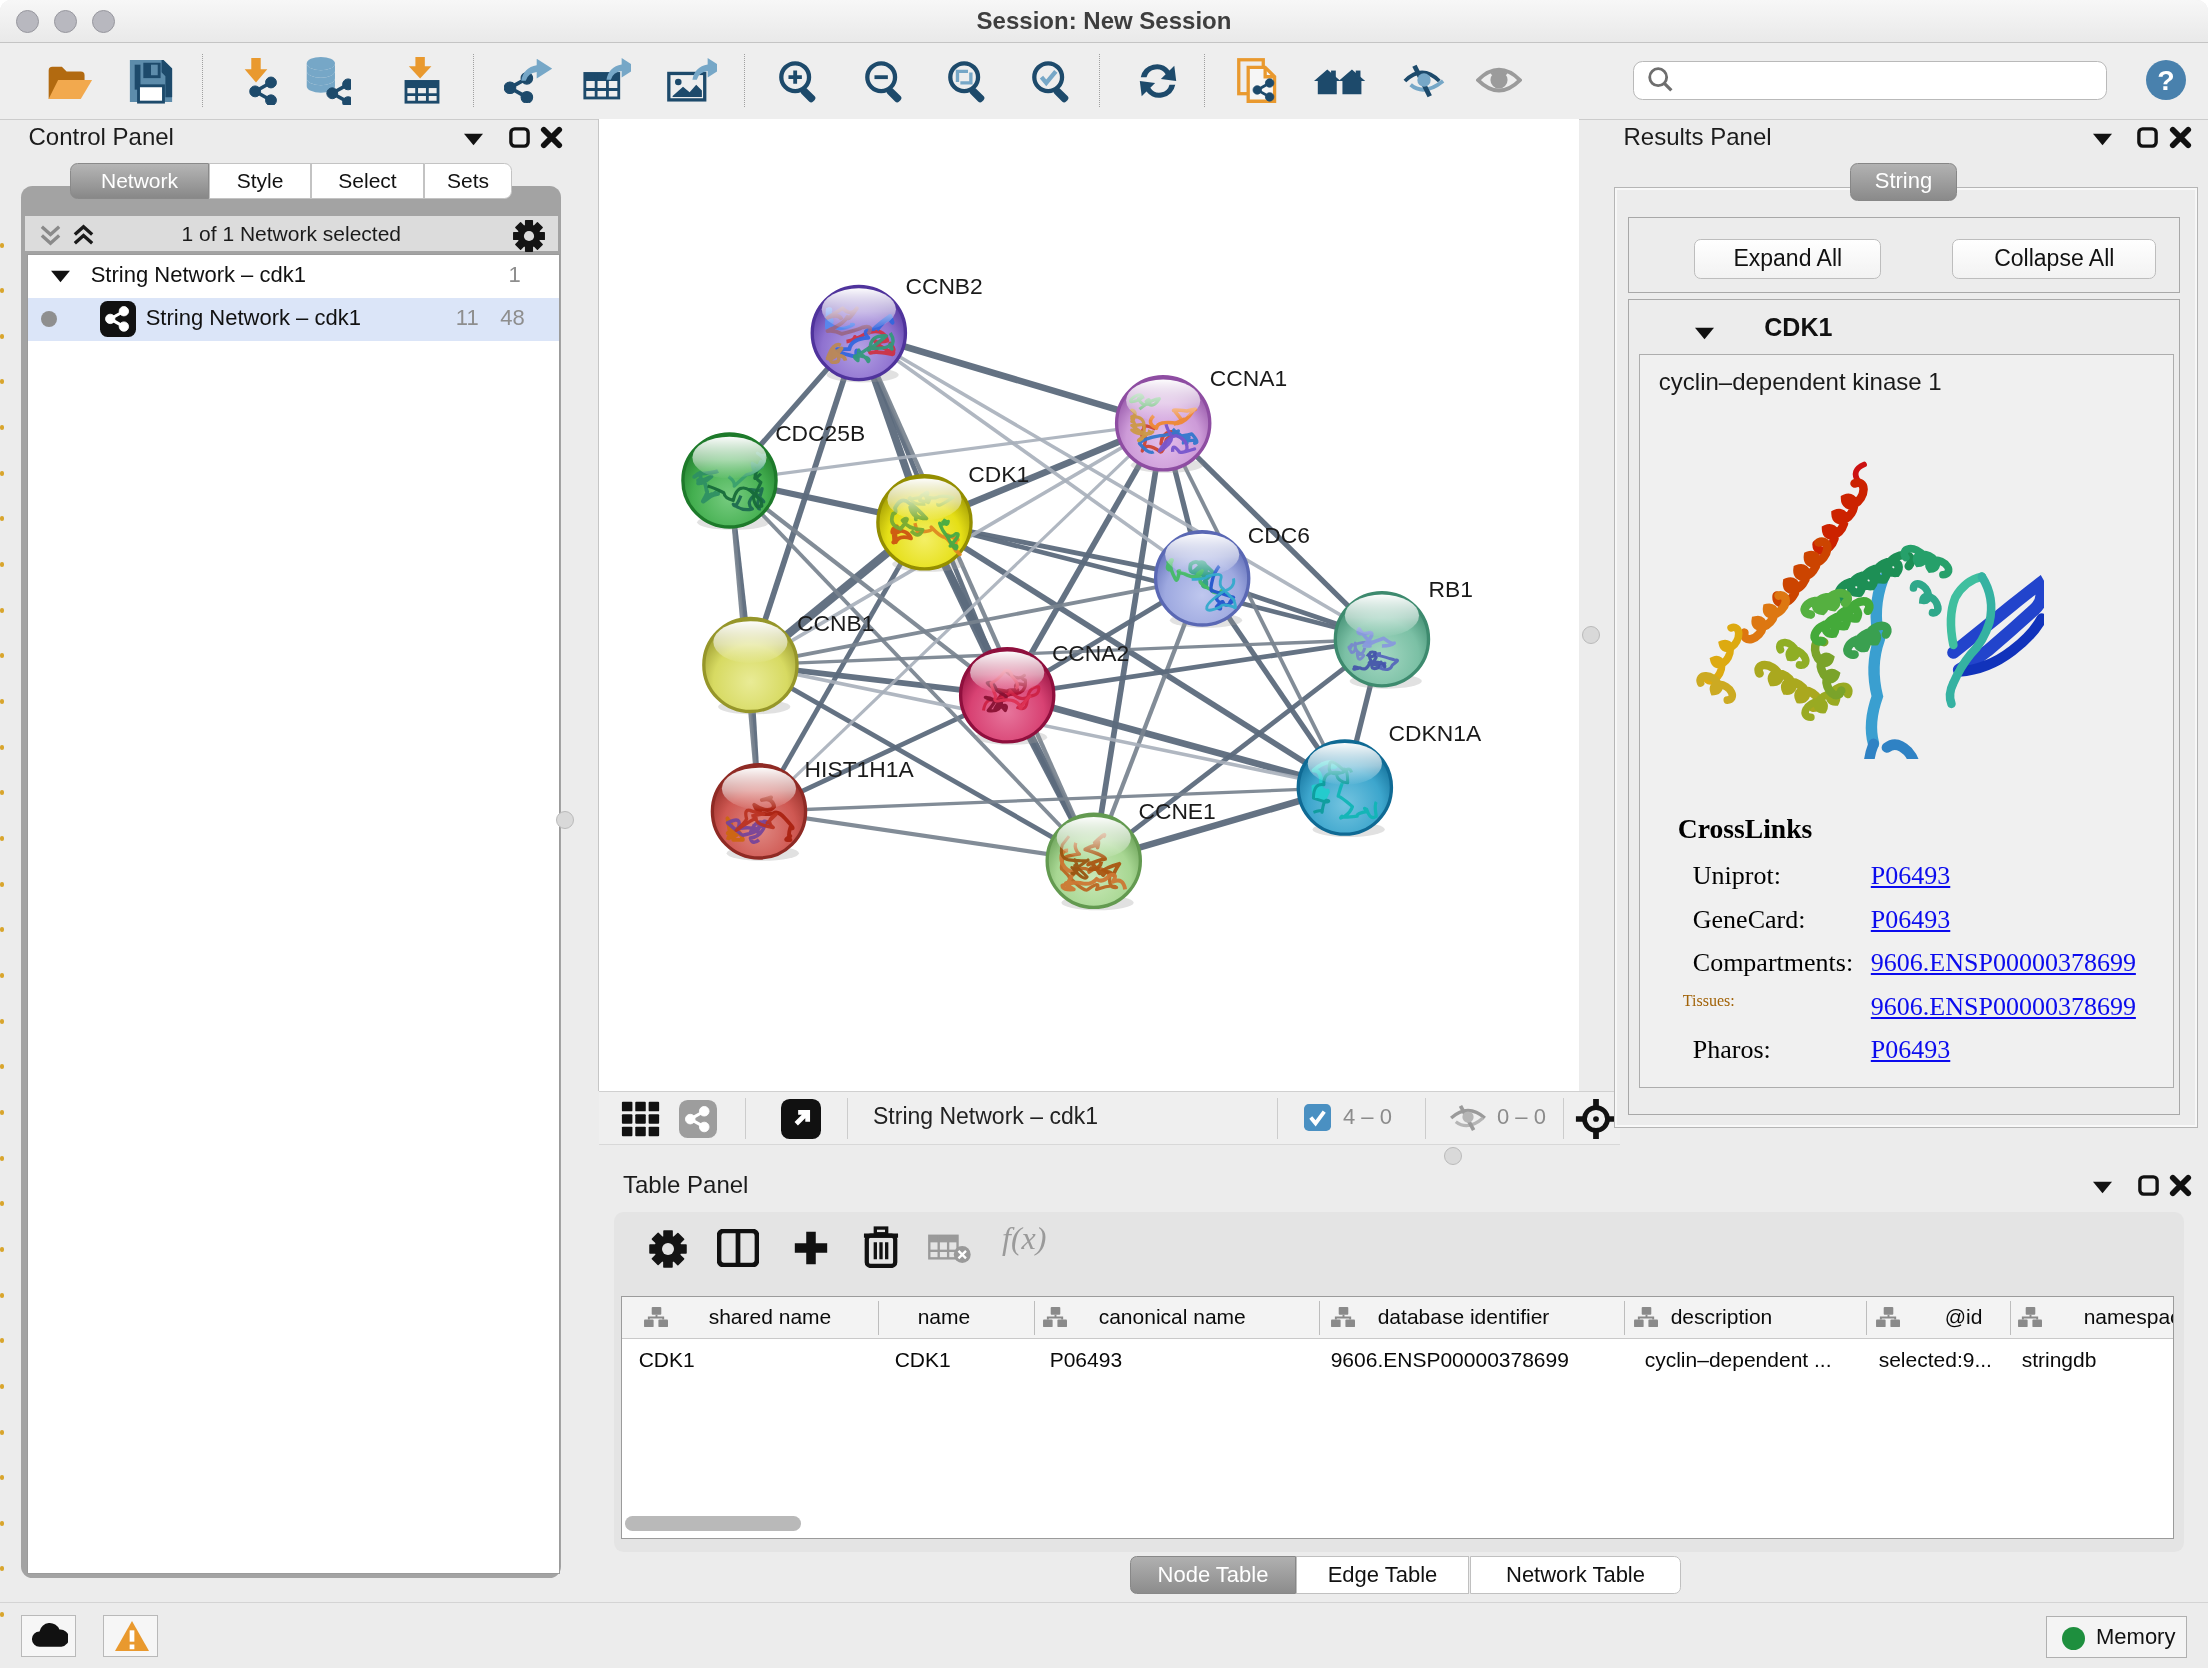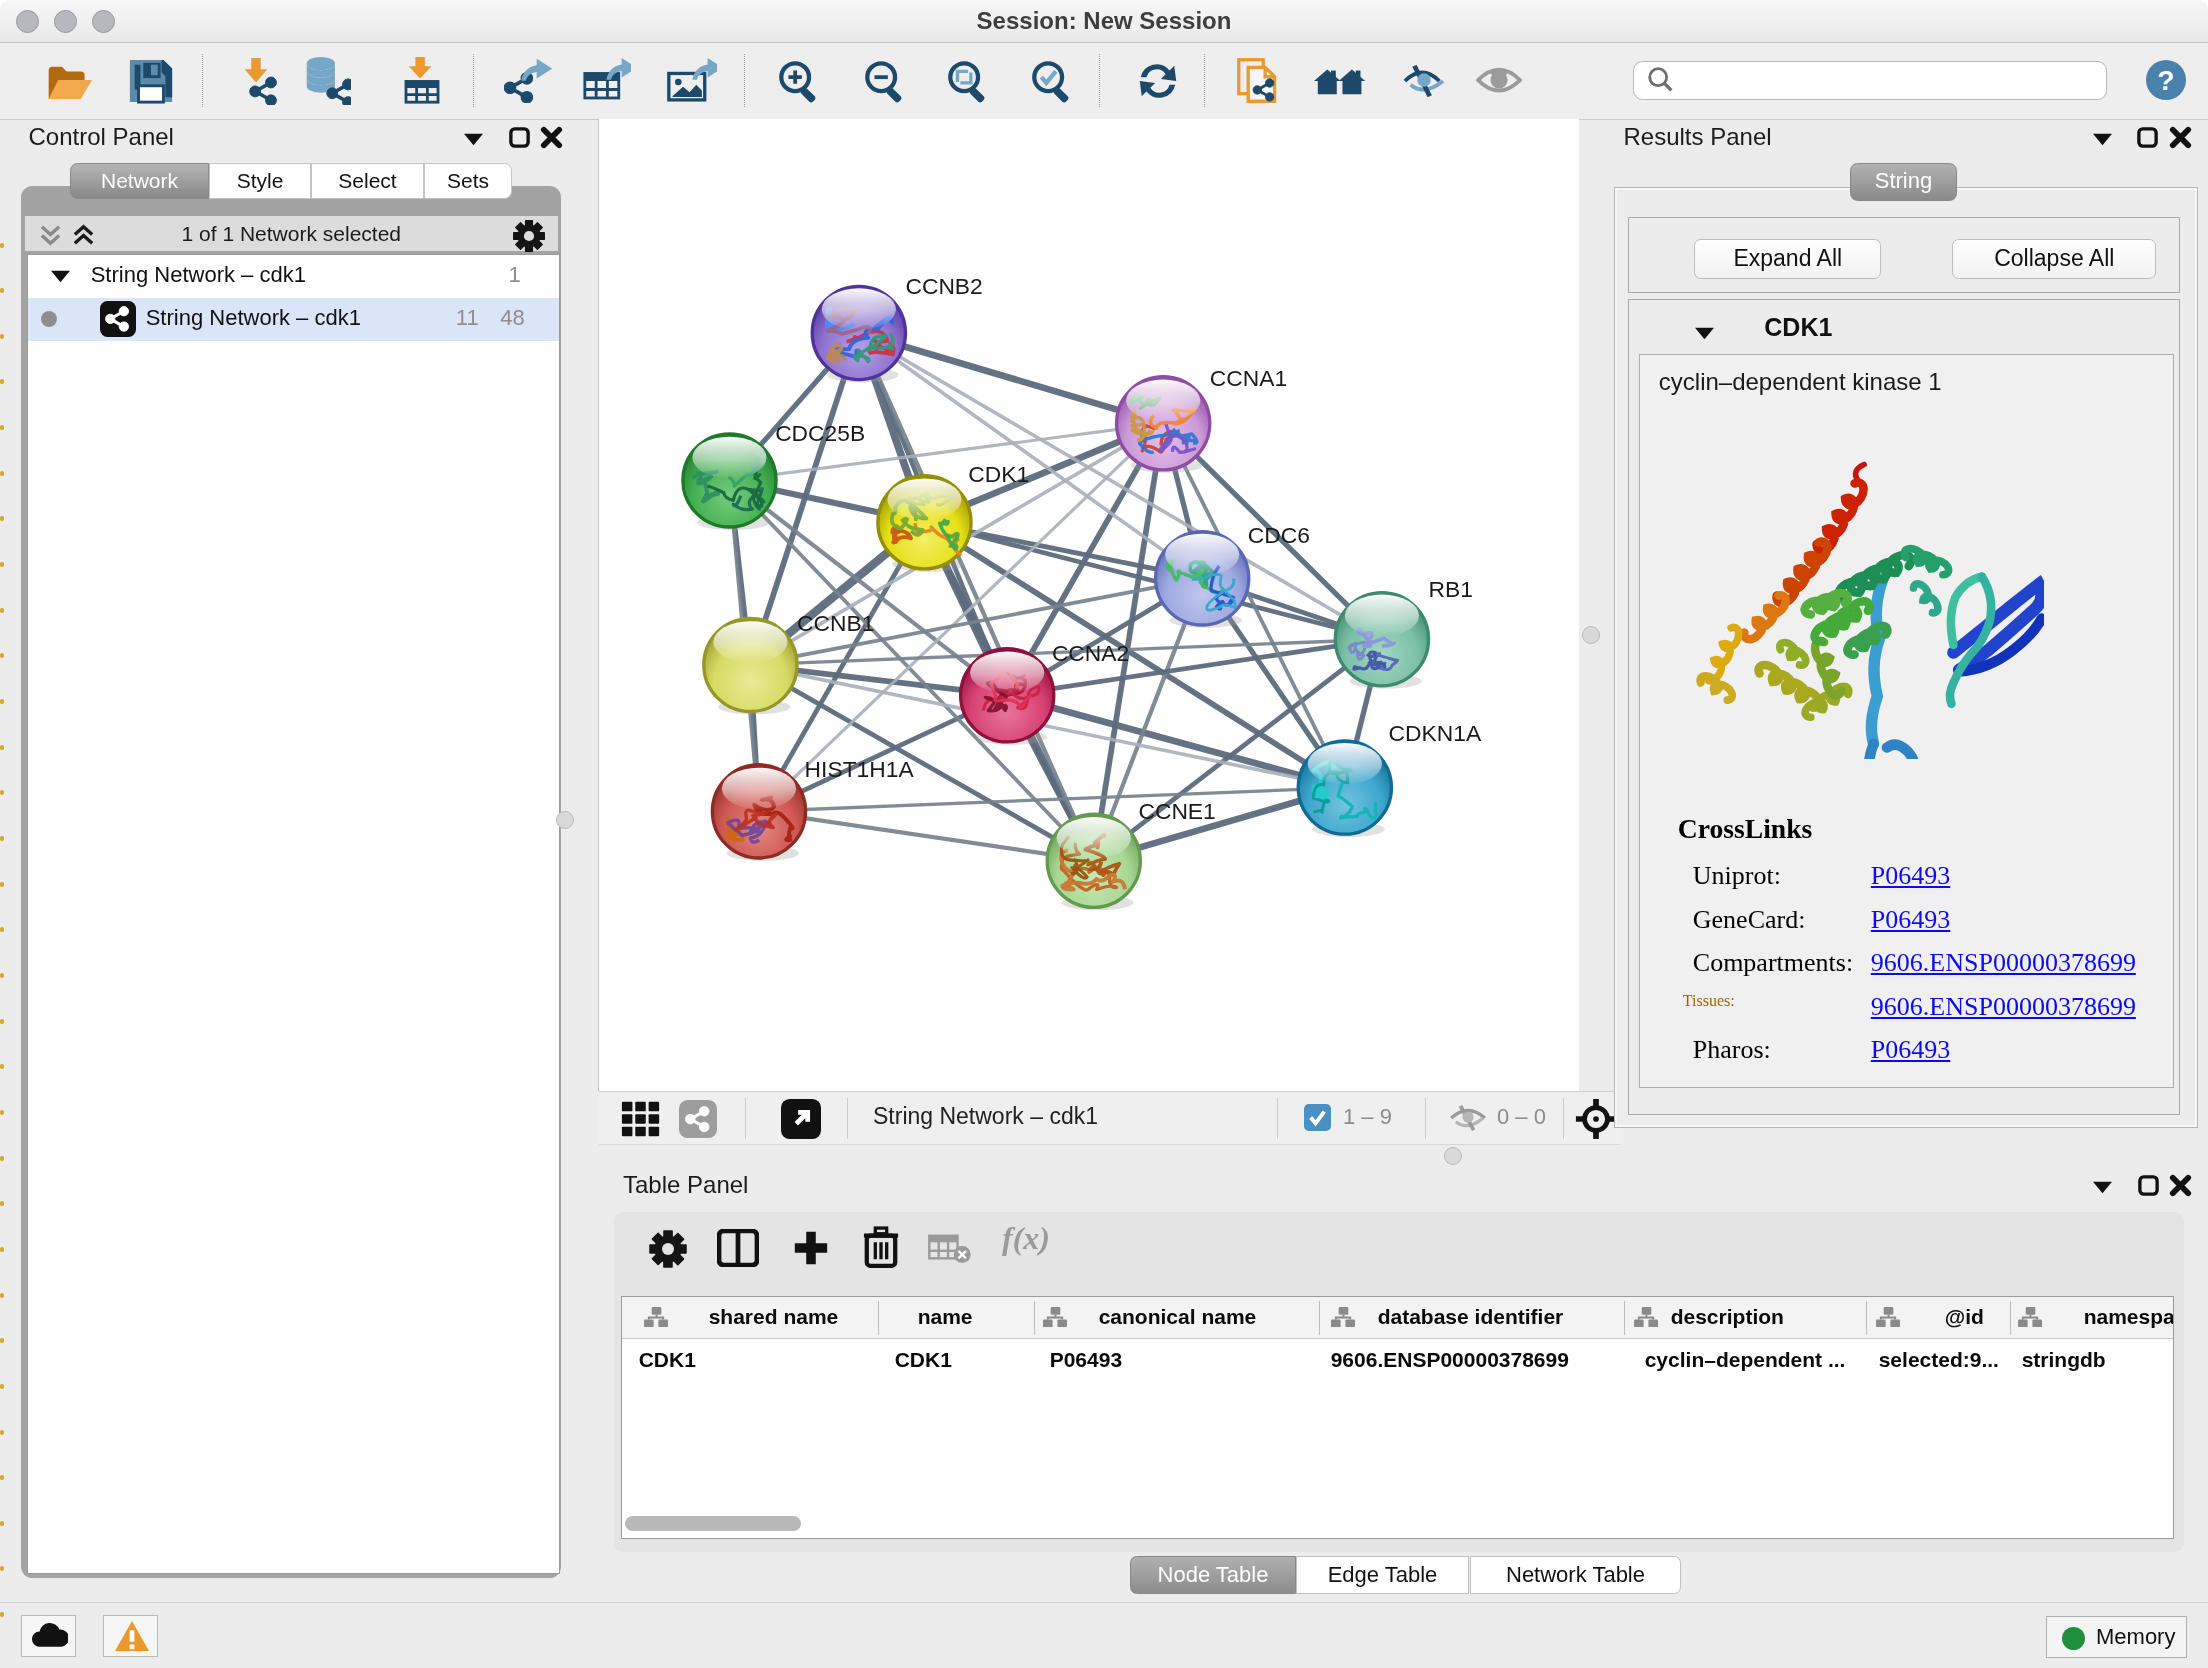--- a/index.html
+++ b/index.html
@@ -37,21 +37,21 @@
   border:1.9px solid #b5b5b5;box-shadow:inset 0 0 0 1.9px #f8f8f8;}
 .rsub{position:absolute;left:13.3px;background:#ececec;border:1.9px solid #a8a8a8;box-sizing:border-box;}
 .btn{position:absolute;background:linear-gradient(#ffffff,#f2f2f2);border:1.4px solid #bdbdbd;
   border-radius:6.7px;text-align:center;font-size:23px;color:#111;}
 .rinner{position:absolute;left:9.5px;top:54px;width:533px;height:732px;background:#f0f0f0;
   border:1px solid #adadad;}
 .serif{font-family:"Liberation Serif",serif;}
 .link{color:#0b0bee;text-decoration:underline;}
 .tpanel{position:absolute;left:590px;top:1167px;width:1619px;height:434px;}
 .tbox{position:absolute;left:24px;top:45px;width:1570px;height:340px;background:#e4e4e4;
-  border-radius:9.5px;font-weight:bold;}
+  border-radius:9.5px;}
 .tablebox{position:absolute;left:6.7px;top:84px;width:1553px;height:243px;background:#fff;overflow:hidden;
   border:1.9px solid #9b9b9b;box-sizing:border-box;}
 .thead{position:absolute;left:0;top:0;width:100%;height:42px;background:#f3f3f3;
   border-bottom:1.9px solid #c9c9c9;box-sizing:border-box;}
 .thlabel{position:absolute;top:0;font-size:21px;color:#0a0a0a;line-height:40px;white-space:nowrap;}
 .tddata{position:absolute;top:44px;font-size:21px;color:#0a0a0a;line-height:38px;}
 .colsep{position:absolute;top:3.8px;height:34px;width:0;border-left:1px solid #bdbdbd;}
 .btabs{position:absolute;top:389px;height:38px;font-size:22px;}
 .btab{position:absolute;top:0;height:38px;background:#fff;border:1px solid #c0c0c0;
   box-sizing:border-box;text-align:center;line-height:36px;color:#111;}
@@ -581,21 +581,21 @@
           <rect width="42" height="42" rx="9" fill="#111"></rect>
           <path d="M16 26 L26 16 M18 14 L28 14 L28 24" stroke="#fff" stroke-width="5" fill="none"></path>
         </svg></div>
   <div class="nsep" style="left:248px;"></div>
   <span style="position:absolute;left:274px;top:11.4px;font-size:23px;color:#222;">String Network – cdk1</span>
   <div class="nsep" style="left:678px;"></div>
   <div style="position:absolute;left:705px;top:12.4px;"><svg width="27" height="27" viewBox="0 0 28 28" style="">
           <rect width="28" height="28" rx="5" fill="#4a90c2"></rect>
           <path d="M7 14 L12 20 L21 8" stroke="#fff" stroke-width="4" fill="none"></path>
         </svg></div>
-  <span style="position:absolute;left:744px;top:12.4px;font-size:22px;color:#8b8b8b;">1 – 9</span>
+  <span style="position:absolute;left:744px;top:12.4px;font-size:22px;color:#8b8b8b;">4 – 0</span>
   <div class="nsep" style="left:826px;"></div>
   <div style="position:absolute;left:849px;top:11.4px;"><svg width="40" height="30" viewBox="0 0 42 32" style="">
           <path d="M3 16 Q21 0 39 16" fill="none" stroke="#9a9a9a" stroke-width="3.5"></path>
           <path d="M8 20 Q21 30 37 16" fill="none" stroke="#b5b5b5" stroke-width="3.5"></path>
           <path d="M13 3 L27 29" stroke="#9a9a9a" stroke-width="4"></path>
           <circle cx="21" cy="15" r="6" fill="#b5b5b5"></circle>
         </svg></div>
   <span style="position:absolute;left:898px;top:12.4px;font-size:22px;color:#8b8b8b;">0 – 0</span>
   <div class="nsep" style="left:964px;"></div>
   <div style="position:absolute;left:975px;top:4.8px;"><svg width="44" height="44" viewBox="0 0 46 46" style="">

